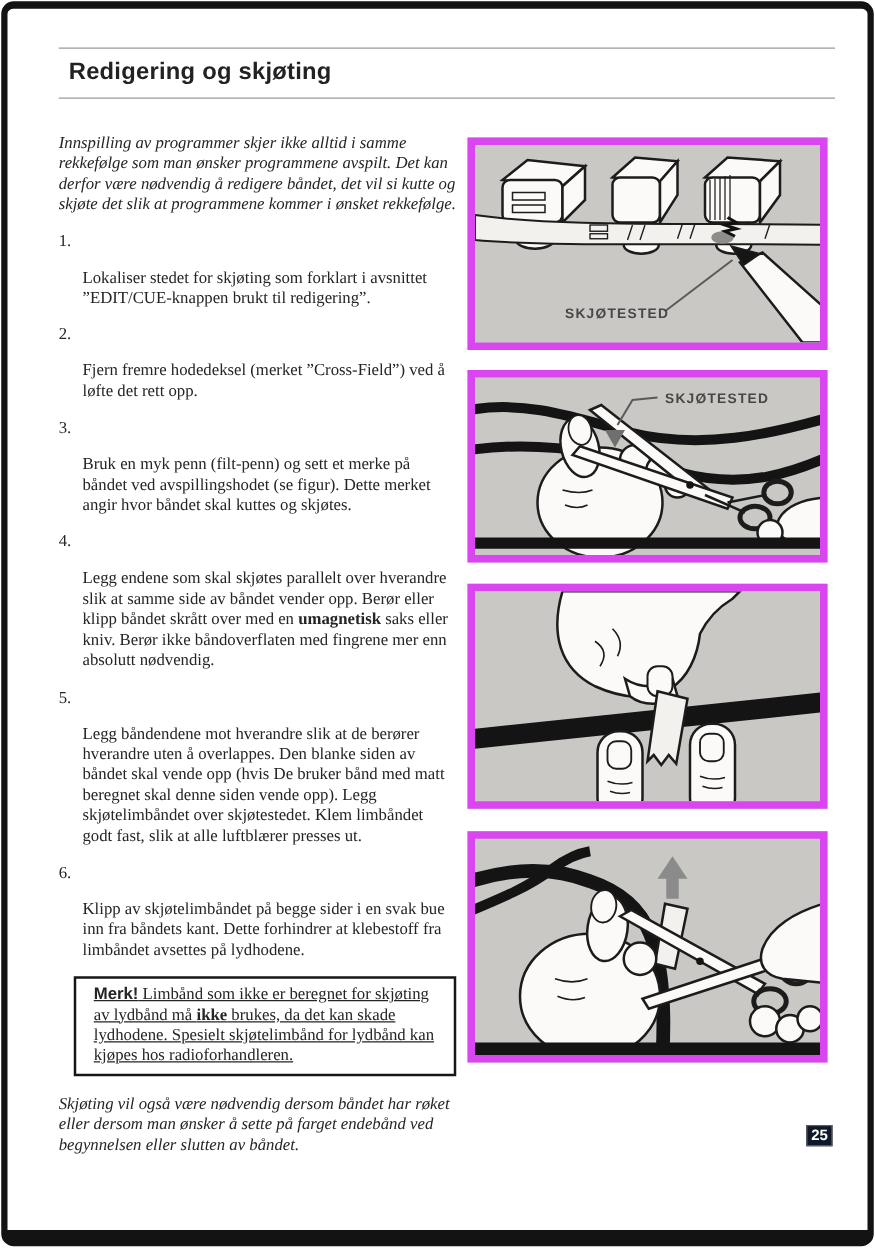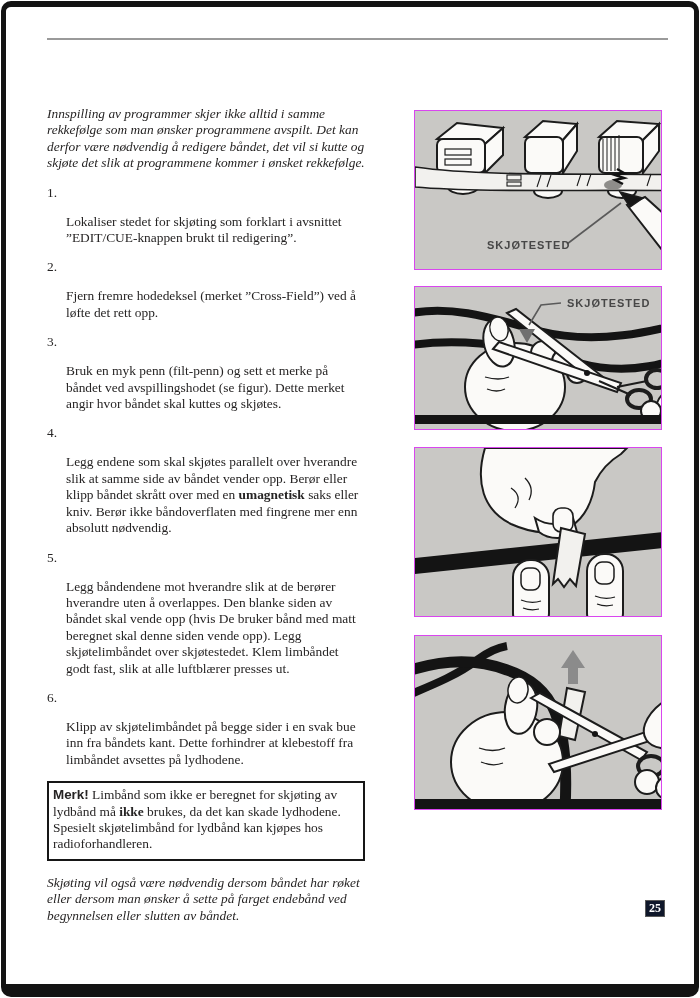--- a/index.html
+++ b/index.html
@@ -40,68 +40,69 @@
     position:absolute; left:47px; top:106px; width:318px;
     font-size:13.4px; line-height:16.4px; color:#262424;
     text-align:left;
   }
   .para { margin:0 0 13px 0;font-style:italic; }
   .step { display:flex; margin:0 0 13px 0; }
   .step-num { width:19px; flex:0 0 19px; }
   .step-text { flex:1;margin-top:29px; }
   .note-box {
     border:2.5px solid #161616;
-    padding:4px 6px 6px 4px;
-    margin:2px 0 14px 0;
+    padding:4px 6px 6px 14px;
+    margin:2px 0 14px 12px;
+    text-decoration:underline;
   }
   .note-label {
     font-family:"Liberation Sans", sans-serif;
     font-weight:bold;
   }
   b { font-weight:bold; }
   .warning { font-weight:bold; margin-bottom:0; }
   
   .figs { position:absolute; left:374px; top:110px; width:288px; }
   .fig {
-    border:1px solid #d946ef;
+    border:6px solid #d946ef;
     background:#c9c8c5;
     overflow:hidden;
-    margin-left:40px;
   }
   .fig svg { display:block; }
   .fig-1 { margin-bottom:16px; }
   .fig-2 { margin-bottom:17px; }
   .fig-3 { margin-bottom:18px; }
   .fig-label {
     font-family:"Liberation Sans", sans-serif;
     font-weight:bold;
     letter-spacing:1px;
     fill:#474747;
     font-size:11px;
   }
   
   .page-num {
     position:absolute; left:645px; top:900px;
     background:#0f172a;
     border:1.5px solid #5a5a5a;
     color:#ffffff;
-    font-family:Liberation Serif, serif;
+    font-family:Liberation Sans, sans-serif;
     font-weight:bold;
     font-size:12px;
     padding:0px 3px 1px 3px;
     line-height:14px;
   }
 </style>
 </head>
 <body>
 
 <div class="page">
 
   <div class="header">
     <div class="rule"></div>
+    <div class="page-title">Redigering og skjøting</div>
     <div class="rule"></div>
   </div>
 
   <div class="content">
     <p class="para">Innspilling av programmer skjer ikke alltid i samme rekkefølge som man ønsker programmene avspilt. Det kan derfor være nødvendig å redigere båndet, det vil si kutte og skjøte det slik at programmene kommer i ønsket rekkefølge.</p>
 
     <div class="step">
       <span class="step-num">1.</span>
       <span class="step-text">Lokaliser stedet for skjøting som forklart i avsnittet ”EDIT/CUE-knappen brukt til redigering”.</span>
     </div>

